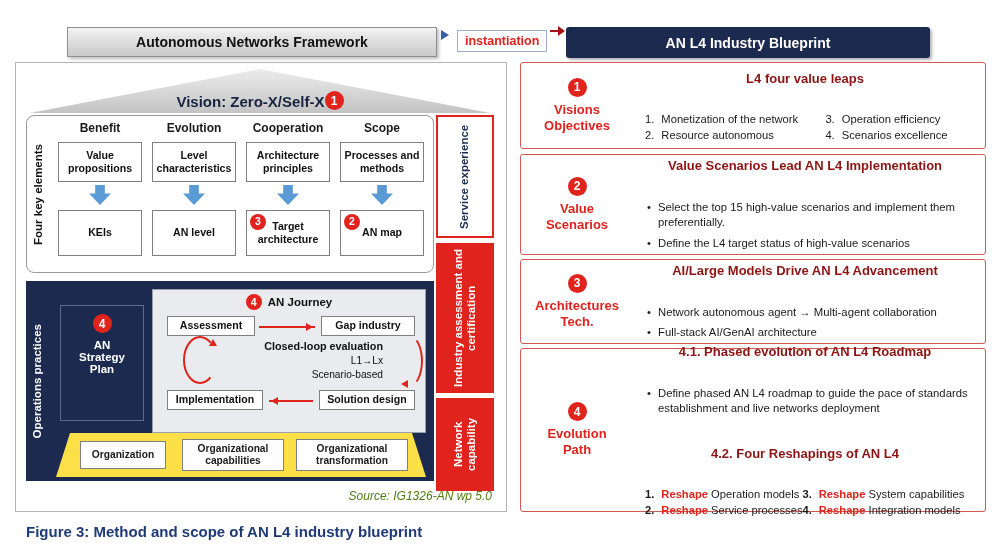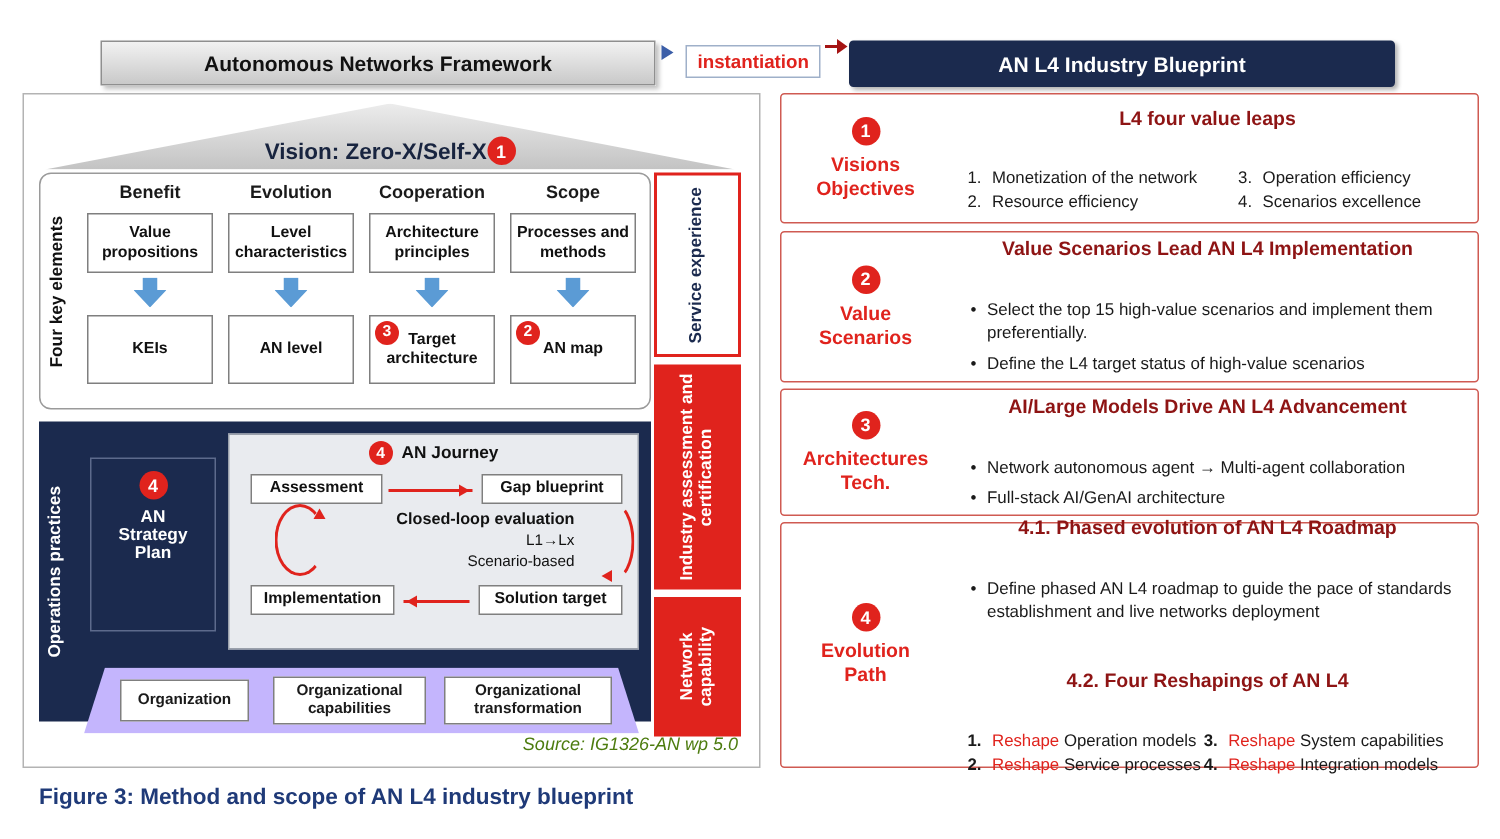--- a/index.html
+++ b/index.html
@@ -80,42 +80,42 @@
                    border:4px solid transparent; border-right:7px solid var(--red,#e0231d); }
   .arc-r { position:absolute; width:30px; height:54px; border:2px solid transparent;
            border-right-color:var(--red,#e0231d); border-radius:50%; }
   .arc-r::after { content:""; position:absolute; left:2px; bottom:-2px;
                   border:4px solid transparent; border-right:7px solid var(--red,#e0231d); }
   .arc-l { position:absolute; width:34px; height:48px; border:2.5px solid var(--red,#e0231d);
            border-right-color:transparent; border-radius:50%; }
   .arc-l::after { content:""; position:absolute; right:-2px; top:-3px;
                   border:4px solid transparent; border-bottom:7px solid var(--red,#e0231d); }
 
-  .trap { position:absolute; left:30px; top:164px; width:370px; height:44px; background:#c4b5fd;
+  .trap { position:absolute; left:30px; top:152px; width:370px; height:44px; background:#fde047;
           clip-path:polygon(14px 0, calc(100% - 14px) 0, 100% 100%, 0 100%); }
   .obox { position:absolute; background:#fff; border:1px solid #7f7f7f; display:flex; align-items:center;
           justify-content:center; text-align:center; font-size:10.2px; font-weight:600; line-height:1.2; padding:1px; }
   .source { position:absolute; right:14px; top:426px; font-style:italic; font-size:12px; color:#4d7c0f; }
 
   
   .section { position:absolute; left:520px; width:466px; background:#fff;
              border:1px solid #cf5a52; border-radius:3px; display:flex; }
   .sec-left { width:112px; display:flex; flex-direction:column; align-items:center;
               justify-content:center; gap:5px; }
   .sec-label { color:var(--red,#e0231d); font-weight:bold; font-size:13px; text-align:center; line-height:1.2; }
   .sec-body { flex:1; display:flex; flex-direction:column; justify-content:center; padding:6px 12px 6px 4px;gap:22px; }
   .sec-title { text-align:center; font-weight:bold; font-size:13px; color:var(--dark-red,#8e1414); margin-bottom:5px; }
   .grid2 { display:grid; grid-template-columns:55% 45%; row-gap:4px; font-size:11.2px; padding-left:8px; }
   .grid2.even { grid-template-columns:48% 52%; }
   .nitem { display:flex; gap:7px; white-space:nowrap; }
   .nitem b { font-weight:bold; }
   .bullets { display:flex; flex-direction:column; gap:5px; font-size:11.3px; padding-left:10px; }
   .bul { position:relative; padding-left:11px; line-height:1.35; }
   .bul::before { content:"•"; position:absolute; left:0; top:0; }
-  .kw { color:var(--red,#e0231d); font-weight:normal; }
+  .kw { color:var(--red,#e0231d); font-weight:bold; }
   .caption { position:absolute; left:26px; top:523px; font-weight:bold; font-size:15px;
              color:var(--caption-blue,#1f3a78); }
 </style>
 </head>
 <body>
 
 <div class="canvas">
 
   <div class="fw-header">Autonomous Networks Framework</div>
   <div class="inst-wrap">
@@ -193,32 +193,32 @@
 Strategy
 Plan</span>
       </div>
 
       <div class="journey">
         <div class="j-title">
           <span class="badge sm">4</span>
           <span>AN Journey</span>
         </div>
         <div class="bx jbox" style="left:14px;top:26px;width:88px">Assessment</div>
-        <div class="bx jbox" style="left:168px;top:26px;width:94px">Gap blueprint</div>
+        <div class="bx jbox" style="left:168px;top:26px;width:94px">Gap industry</div>
         <div class="arr r" style="left:106px;top:36px;width:56px"></div>
 
         <div class="j-center" style="top:50px;font-weight:bold;font-size:10.8px">Closed-loop evaluation</div>
         <div class="j-center" style="top:65px;font-size:10.2px">L1→Lx</div>
         <div class="j-center" style="top:79px;font-size:10.2px">Scenario-based</div>
 
         <div class="arc-l" style="left:30px;top:46px"></div>
         <div class="arc-r" style="left:240px;top:44px"></div>
 
         <div class="bx jbox" style="left:14px;top:100px;width:96px">Implementation</div>
-        <div class="bx jbox" style="left:166px;top:100px;width:96px">Solution target</div>
+        <div class="bx jbox" style="left:166px;top:100px;width:96px">Solution design</div>
         <div class="arr l" style="left:116px;top:110px;width:44px"></div>
       </div>
 
       <div class="trap">
         <div class="obox" style="left:24px;top:8px;width:86px;height:28px">Organization</div>
         <div class="obox" style="left:126px;top:6px;width:102px;height:32px">Organizational capabilities</div>
         <div class="obox" style="left:240px;top:6px;width:112px;height:32px">Organizational transformation</div>
       </div>
     </div>
 
@@ -237,21 +237,21 @@
         <span class="nitem">
             <span>1.</span>
             <span>Monetization of the network</span>
           </span>
         <span class="nitem">
             <span>3.</span>
             <span>Operation efficiency</span>
           </span>
         <span class="nitem">
             <span>2.</span>
-            <span>Resource efficiency</span>
+            <span>Resource autonomous</span>
           </span>
         <span class="nitem">
             <span>4.</span>
             <span>Scenarios excellence</span>
           </span>
       </div>
     </div>
   </div>
 
   <div class="section" style="top:154px;height:101px">

